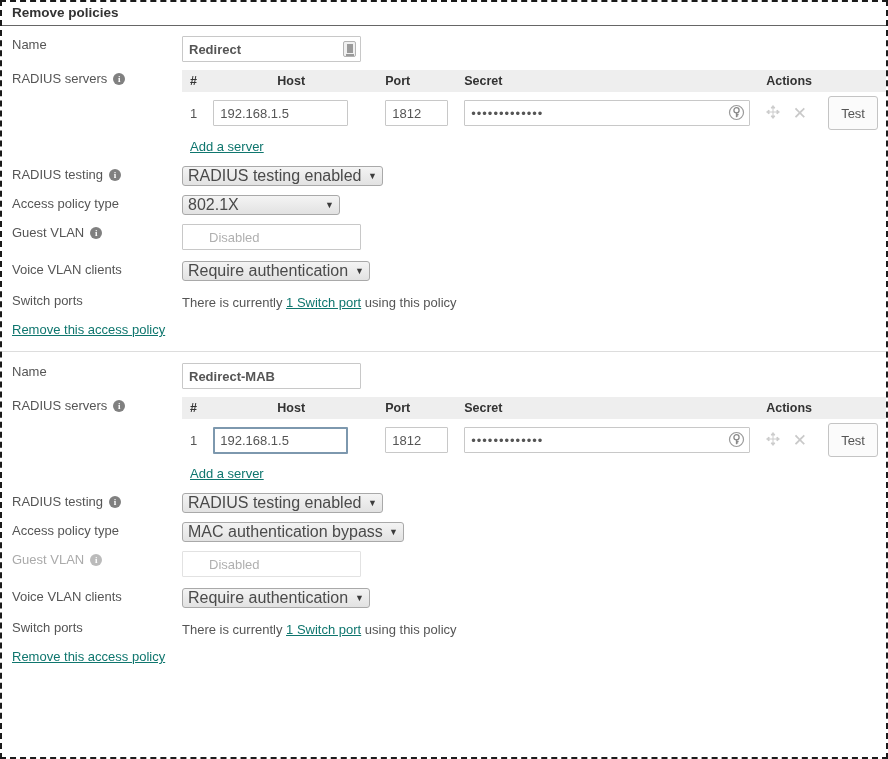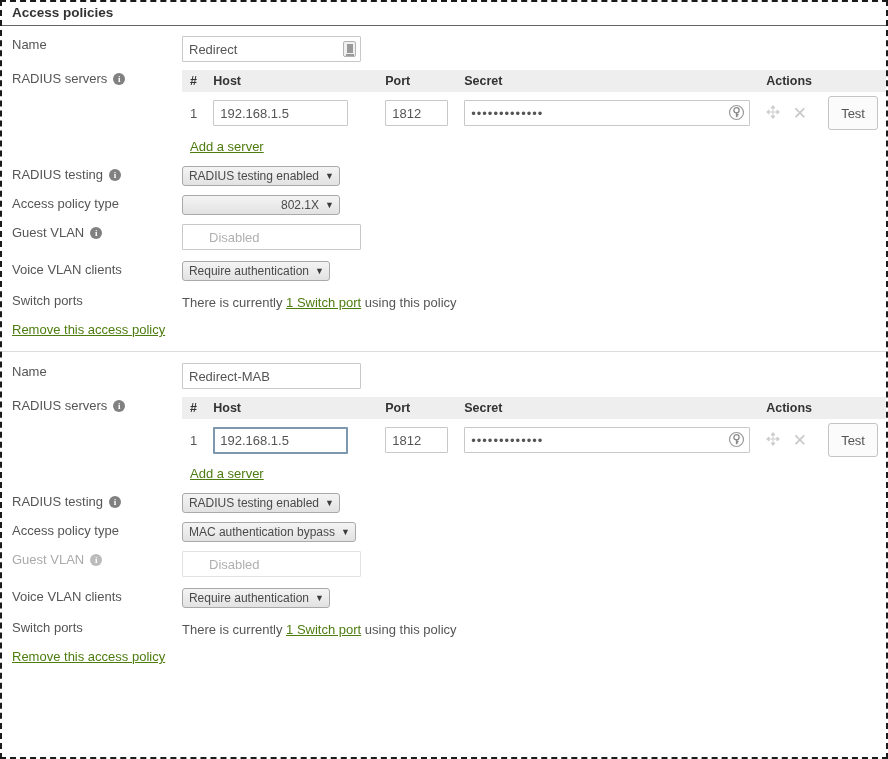--- a/index.html
+++ b/index.html
@@ -87,21 +87,21 @@
     background: #ffffff;
     font-family: "Liberation Sans", sans-serif;
     font-size: 13px;
     color: #555555;
     height: 26px;
     padding: 2px 6px;
     outline: none;
     border-radius: 1px;
   }
   .txt::placeholder { color: #b0b0b0; }
-  .txt.name-input { width: 179px; }
+  .txt.name-input { width: 179px; font-weight: bold; }
   .txt.vlan-input { width: 179px; padding-left: 26px; }
   .txt.vlan-input.disabled { background: #ffffff; border-color: #e2e2e2; color: #c0c0c0; }
   .txt.host-input { width: 135px; }
   .txt.focused {
     border: 2px solid #7d98ae;
     height: 27px;
     padding: 1px 5px;
   }
   .txt.port-input { width: 63px; }
 
@@ -132,26 +132,25 @@
 
   
   .sel {
     -webkit-appearance: none;
     appearance: none;
     border: 1px solid #a9a9a9;
     border-radius: 3px;
     background: linear-gradient(to bottom, #f4f4f4 0%, #e2e2e2 100%);
     color: #4a4a4a;
     font-family: "Liberation Sans", sans-serif;
-    font-size: 12px;
+    font-size: 16px;
     height: 20px;
     line-height: 18px;
     padding: 0 20px 0 5px;
     position: relative;
-    text-align: right;
   }
   .sel-wrap { position: relative; display: inline-block; }
   .sel-wrap .arrow {
     position: absolute;
     right: 6px; top: 50%;
     transform: translateY(-50%);
     font-size: 9px;
     color: #3c3c3c;
     pointer-events: none;
   }
@@ -166,21 +165,21 @@
     background: #eeeeee;
     color: #333333;
     font-size: 12.5px;
     font-weight: bold;
     text-align: left;
     padding: 4px 8px;
     height: 22px;
     border: 0;
   }
   .rtable th.c-num { width: 22px; padding-left: 8px; }
-  .rtable th.c-host { width: 178px; }
+  .rtable th.c-host { width: 178px; text-align: center; }
   .rtable th.c-port { width: 62px; }
   .rtable th.c-secret { width: 302px; }
   .rtable th.c-actions { width: 62px; margin-left: 16px; }
   .rtable th.c-test { width: 58px; }
   .rtable td {
     padding: 4px 8px;
     vertical-align: middle;
     font-size: 13px;
     color: #555555;
     border: 0;
@@ -214,37 +213,37 @@
     background: #fbfbfb;
     color: #555555;
     font-family: "Liberation Sans", sans-serif;
     font-size: 13px;
     padding: 4px 12px;
     height: 34px;
     cursor: pointer;
   }
 
   .link {
-    color: #4d7c0f;
+    color: #0f766e;
     text-decoration: underline;
     font-size: 13px;
     cursor: pointer;
   }
   .addserver-row { padding: 5px 0 0 8px; }
   .remove-row { padding: 9px 0 0 10px; }
 
   .plain { color: #555555; font-size: 13px; line-height: 20px; }
   .sp-text { padding-top: 1px; }
 </style>
 </head>
 <body>
 
 <div class="panel">
 
-  <div class="section-title">Access policies</div>
+  <div class="section-title">Remove policies</div>
 
   <div class="policy">
 
     <div class="row" style="padding-top:10px;">
       <div class="label">
         <span>Name</span>
       </div>
       <div class="field">
         <span class="name-wrap">
           <input class="txt name-input" type="text" value="Redirect" style="">

